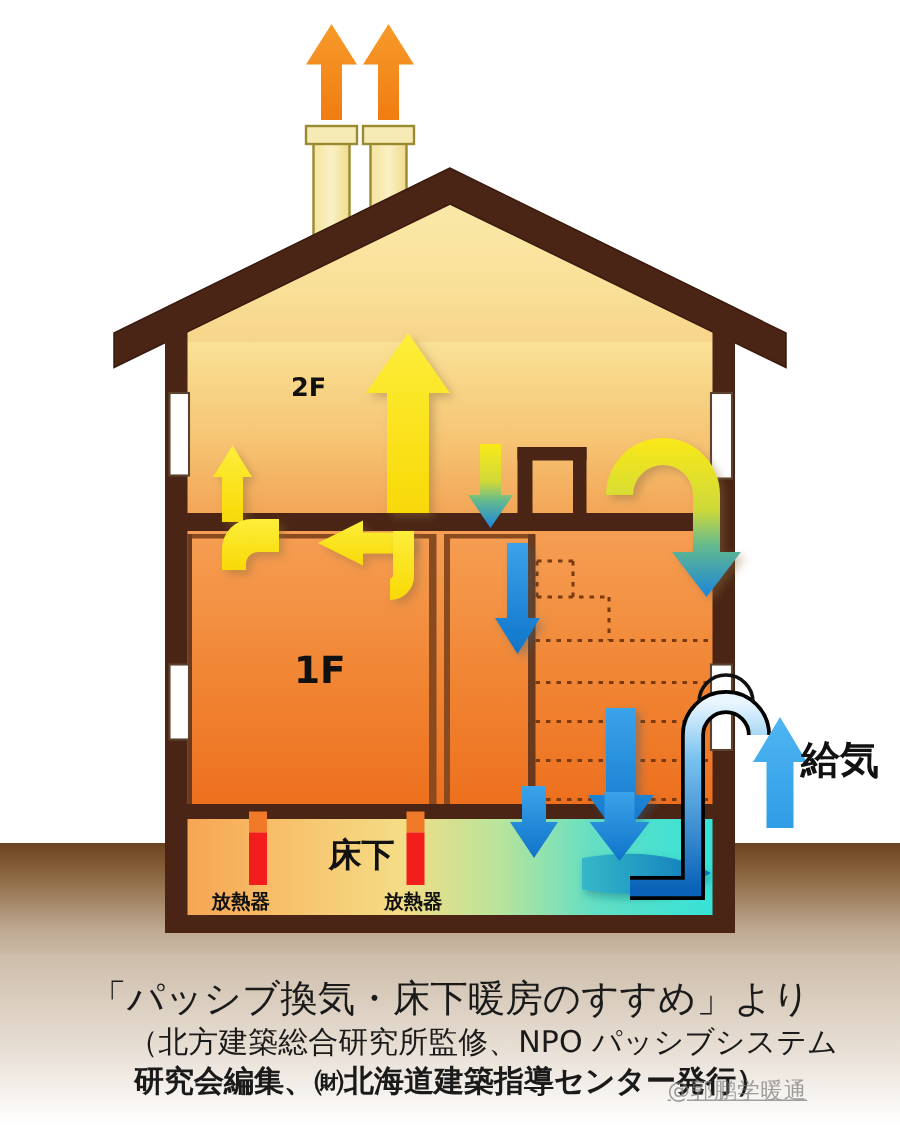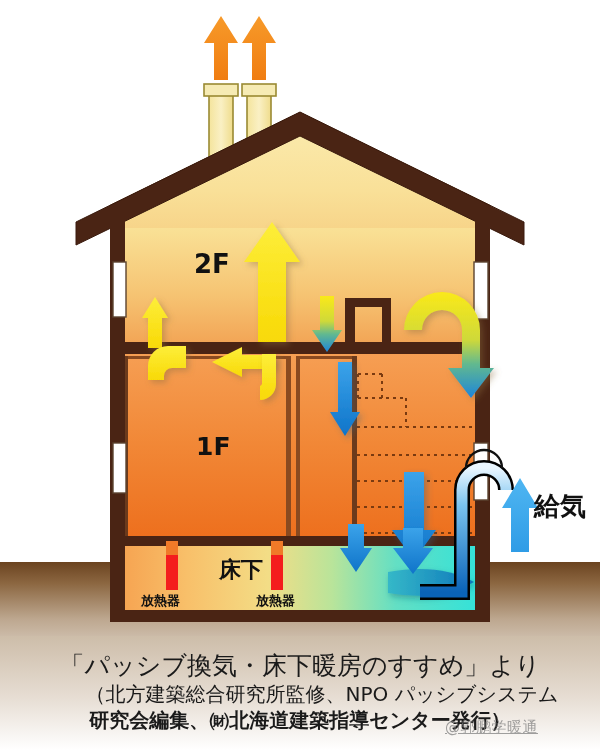--- a/index.html
+++ b/index.html
@@ -37,21 +37,21 @@
   }
 
   
   .fig-label{
     position:absolute;color:#111;z-index:5;white-space:nowrap;
     font-family:"DejaVu Sans","Liberation Sans",sans-serif;
     font-weight:bold;
   }
   .lbl-haiki{left:285px;top:30px;font-size:30px;}
   .lbl-kyuki{left:534px;top:489px;font-size:26px;}
-  .lbl-2f{left:194px;top:249px;font-size:26px;}
+  .lbl-2f{left:194px;top:249px;font-size:17px;}
   .lbl-1f{left:196px;top:432px;font-size:25px;}
   .lbl-yukashita{left:203px;top:555px;font-size:22px;margin-left:16px;}
   .lbl-rad1{left:141px;top:592px;font-size:13px;font-weight:bold;}
   .lbl-rad2{left:256px;top:592px;font-size:13px;font-weight:bold;}
 </style>
 </head>
 <body>
 
 <div id="stage">
 

